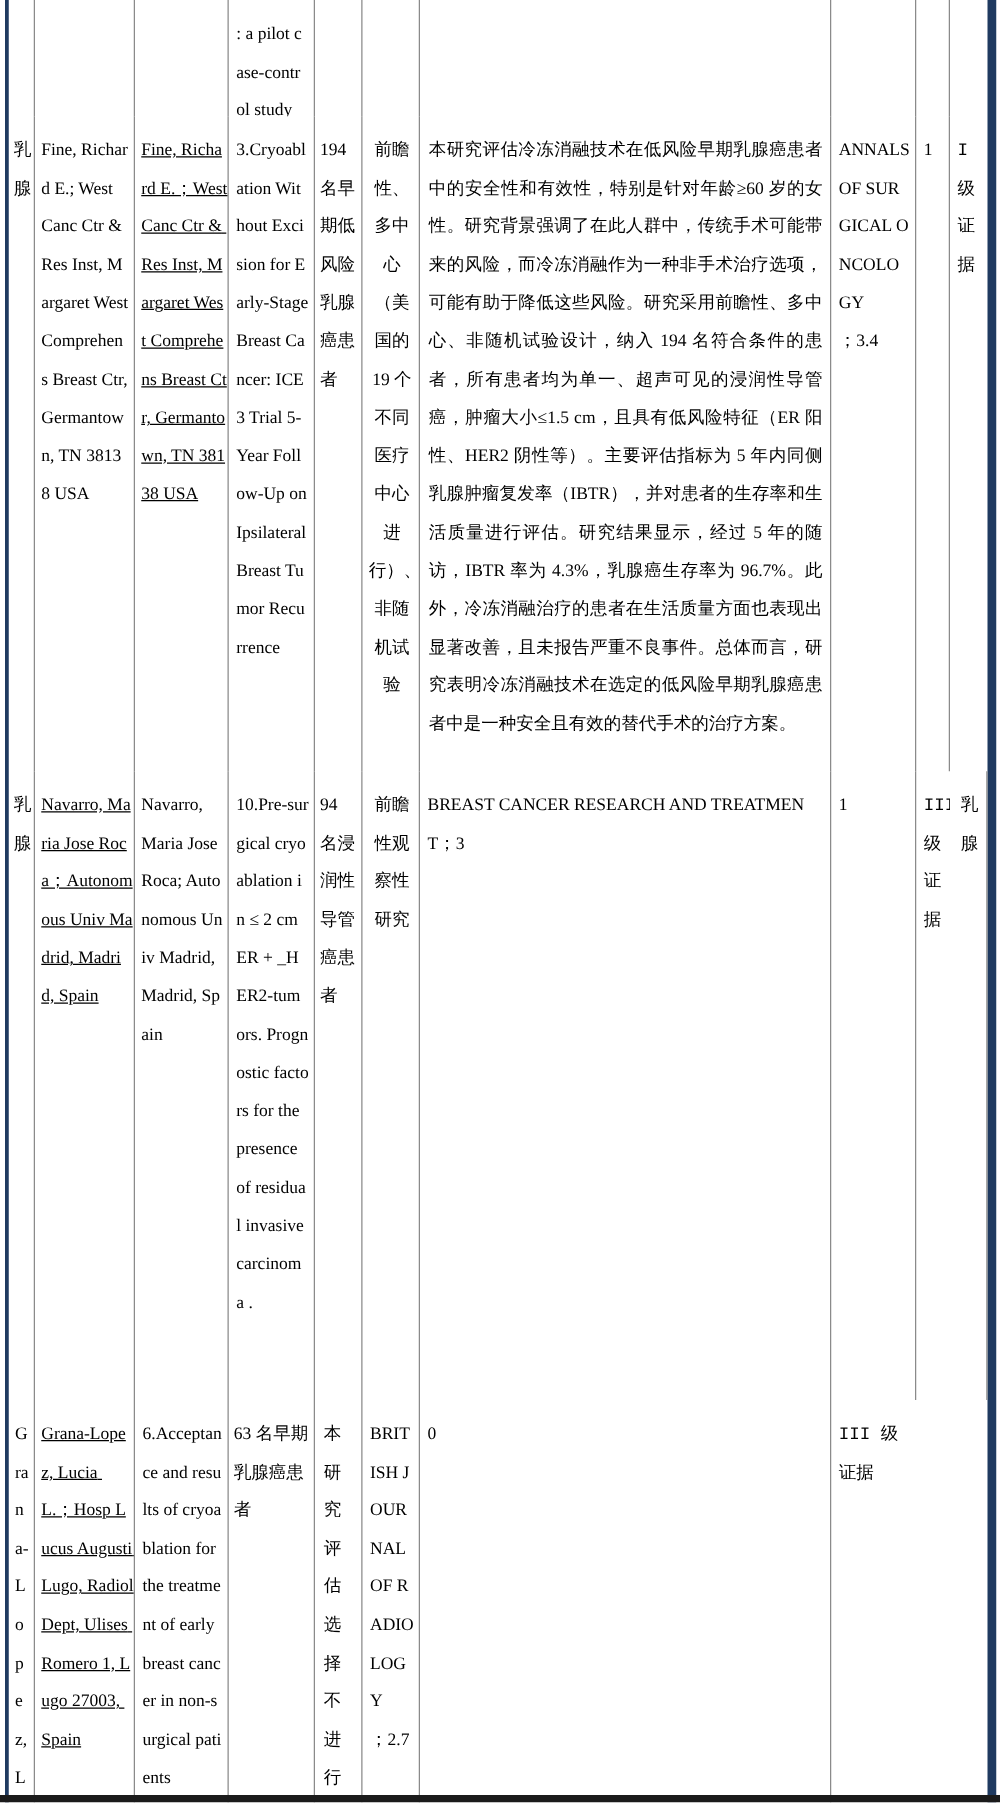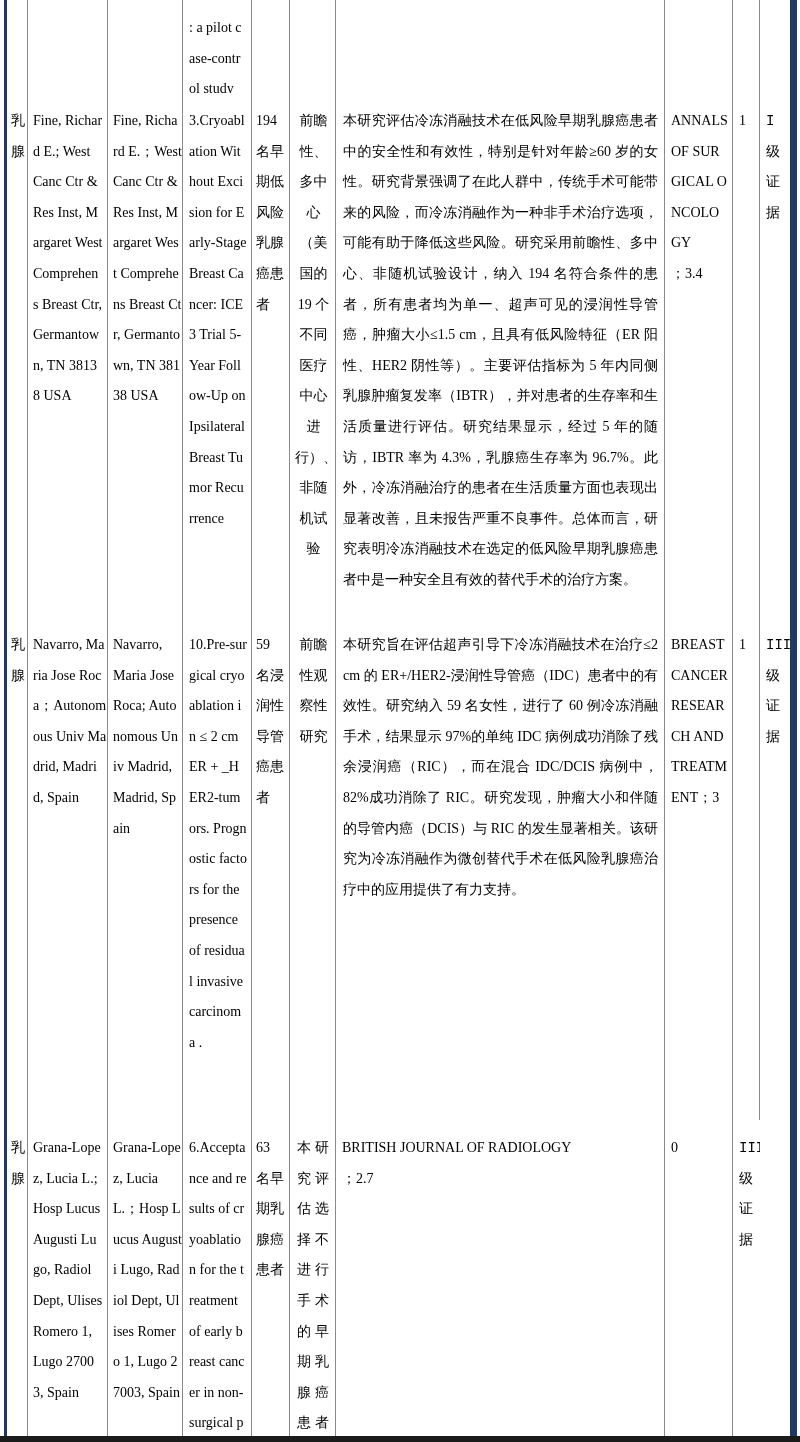--- a/index.html
+++ b/index.html
@@ -21,21 +21,21 @@
   .cell {
     border-right:1px solid var(--grid-line,#8a8a8a);
     overflow:hidden;
     line-height:30.6px;
     padding:13px 5px 0 5px;
     white-space:pre-wrap;
   }
   .cell.c10 { border-right:none; }
   .c1 { padding:13px 2px 0 4px;text-align:center; }
   .c2 { padding:13px 4px 0 5px; word-break:break-all; }
-  .c3 { padding:13px 0 0 5px; word-break:break-all; }
+  .c3 { padding:13px 0 0 5px; word-break:break-all;text-decoration:underline; }
   .c4 { padding:13px 4px 0 6px; word-break:break-all; }
   .c5 { padding:13px 2px 0 4px; }
   .c6 { padding:13px 3px 0 5px;text-align:center; }
   .c7 { padding:13px 6px 0 7px; text-align:justify; }
   .c8 { padding:13px 4px 0 6px; word-break:break-all; }
   .c9 { padding:13px 2px 0 6px; }
   .c10 { padding:13px 6px 0 6px;font-family:Liberation Mono, monospace; }
   .bottom-edge {
     position:absolute; left:0; right:0; bottom:0; height:6px;
     background:var(--row-divider,#1b1b1b); z-index:5;
@@ -66,23 +66,22 @@
   <div class="cell cellb c7 r1">本研究评估冷冻消融技术在低风险早期乳腺癌患者中的安全性和有效性，特别是针对年龄≥60 岁的女性。研究背景强调了在此人群中，传统手术可能带来的风险，而冷冻消融作为一种非手术治疗选项，可能有助于降低这些风险。研究采用前瞻性、多中心、非随机试验设计，纳入 194 名符合条件的患者，所有患者均为单一、超声可见的浸润性导管癌，肿瘤大小≤1.5 cm，且具有低风险特征（ER 阳性、HER2 阴性等）。主要评估指标为 5 年内同侧乳腺肿瘤复发率（IBTR），并对患者的生存率和生活质量进行评估。研究结果显示，经过 5 年的随访，IBTR 率为 4.3%，乳腺癌生存率为 96.7%。此外，冷冻消融治疗的患者在生活质量方面也表现出显著改善，且未报告严重不良事件。总体而言，研究表明冷冻消融技术在选定的低风险早期乳腺癌患者中是一种安全且有效的替代手术的治疗方案。</div>
   <div class="cell cellb c8 r1">ANNALS OF SURGICAL ONCOLOGY
 ；3.4</div>
   <div class="cell cellb c9 r1">1</div>
   <div class="cell cellb c10 r1">I 级证据</div>
 
   <div class="cell cellb c1 r2">乳腺</div>
   <div class="cell cellb c3 r2">Navarro, Maria Jose Roca；Autonomous Univ Madrid, Madrid, Spain</div>
   <div class="cell cellb c2 r2">Navarro, Maria Jose Roca; Autonomous Univ Madrid, Madrid, Spain</div>
   <div class="cell cellb c4 r2">10.Pre-surgical cryoablation in ≤ 2 cm ER + _HER2-tumors. Prognostic factors for the presence of residual invasive carcinoma .</div>
-  <div class="cell cellb c5 r2">59 名浸润性导管癌患者</div>
+  <div class="cell cellb c5 r2">94 名浸润性导管癌患者</div>
   <div class="cell cellb c6 r2">前瞻性观察性研究</div>
-  <div class="cell cellb c7 r2">本研究旨在评估超声引导下冷冻消融技术在治疗≤2 cm 的 ER+/HER2-浸润性导管癌（IDC）患者中的有效性。研究纳入 59 名女性，进行了 60 例冷冻消融手术，结果显示 97%的单纯 IDC 病例成功消除了残余浸润癌（RIC），而在混合 IDC/DCIS 病例中，82%成功消除了 RIC。研究发现，肿瘤大小和伴随的导管内癌（DCIS）与 RIC 的发生显著相关。该研究为冷冻消融作为微创替代手术在低风险乳腺癌治疗中的应用提供了有力支持。</div>
   <div class="cell cellb c8 r2">BREAST CANCER RESEARCH AND TREATMENT；3</div>
   <div class="cell cellb c9 r2">1</div>
   <div class="cell cellb c10 r2">III 级证据</div>
 
   <div class="cell cellb c1 r3">乳腺</div>
   <div class="cell cellb c2 r3">Grana-Lopez, Lucia L.; Hosp Lucus Augusti Lugo, Radiol Dept, Ulises Romero 1, Lugo 27003, Spain</div>
   <div class="cell cellb c3 r3">Grana-Lopez, Lucia L.；Hosp Lucus Augusti Lugo, Radiol Dept, Ulises Romero 1, Lugo 27003, Spain</div>
   <div class="cell cellb c4 r3">6.Acceptance and results of cryoablation for the treatment of early breast cancer in non-surgical patients</div>
   <div class="cell cellb c5 r3">63 名早期乳腺癌患者</div>
   <div class="cell cellb c7 r3">本研究评估选择不进行手术的早期乳腺癌患者对经皮冷冻消融（PCA）治疗的接受度及其在局部控制中的效果。研究回顾了 2020 年至 2023 年间在医院诊断为早期乳腺癌的 63 名患者的病例数据，其中 43 名患者接受了 PCA 治疗。结果显示，PCA 的接受率为 95.6%，且在经过至少 6 个月的随访后，81.3%的患者实现了完全肿瘤消融，尤其在 Luminal 类型且肿瘤 ≤25mm 的患者中，完全消融率达 100%。研究表明，PCA 是一种安全、有效且耐受性良好的微创治疗选择，适合于选择不手术的乳腺癌患者。</div>

